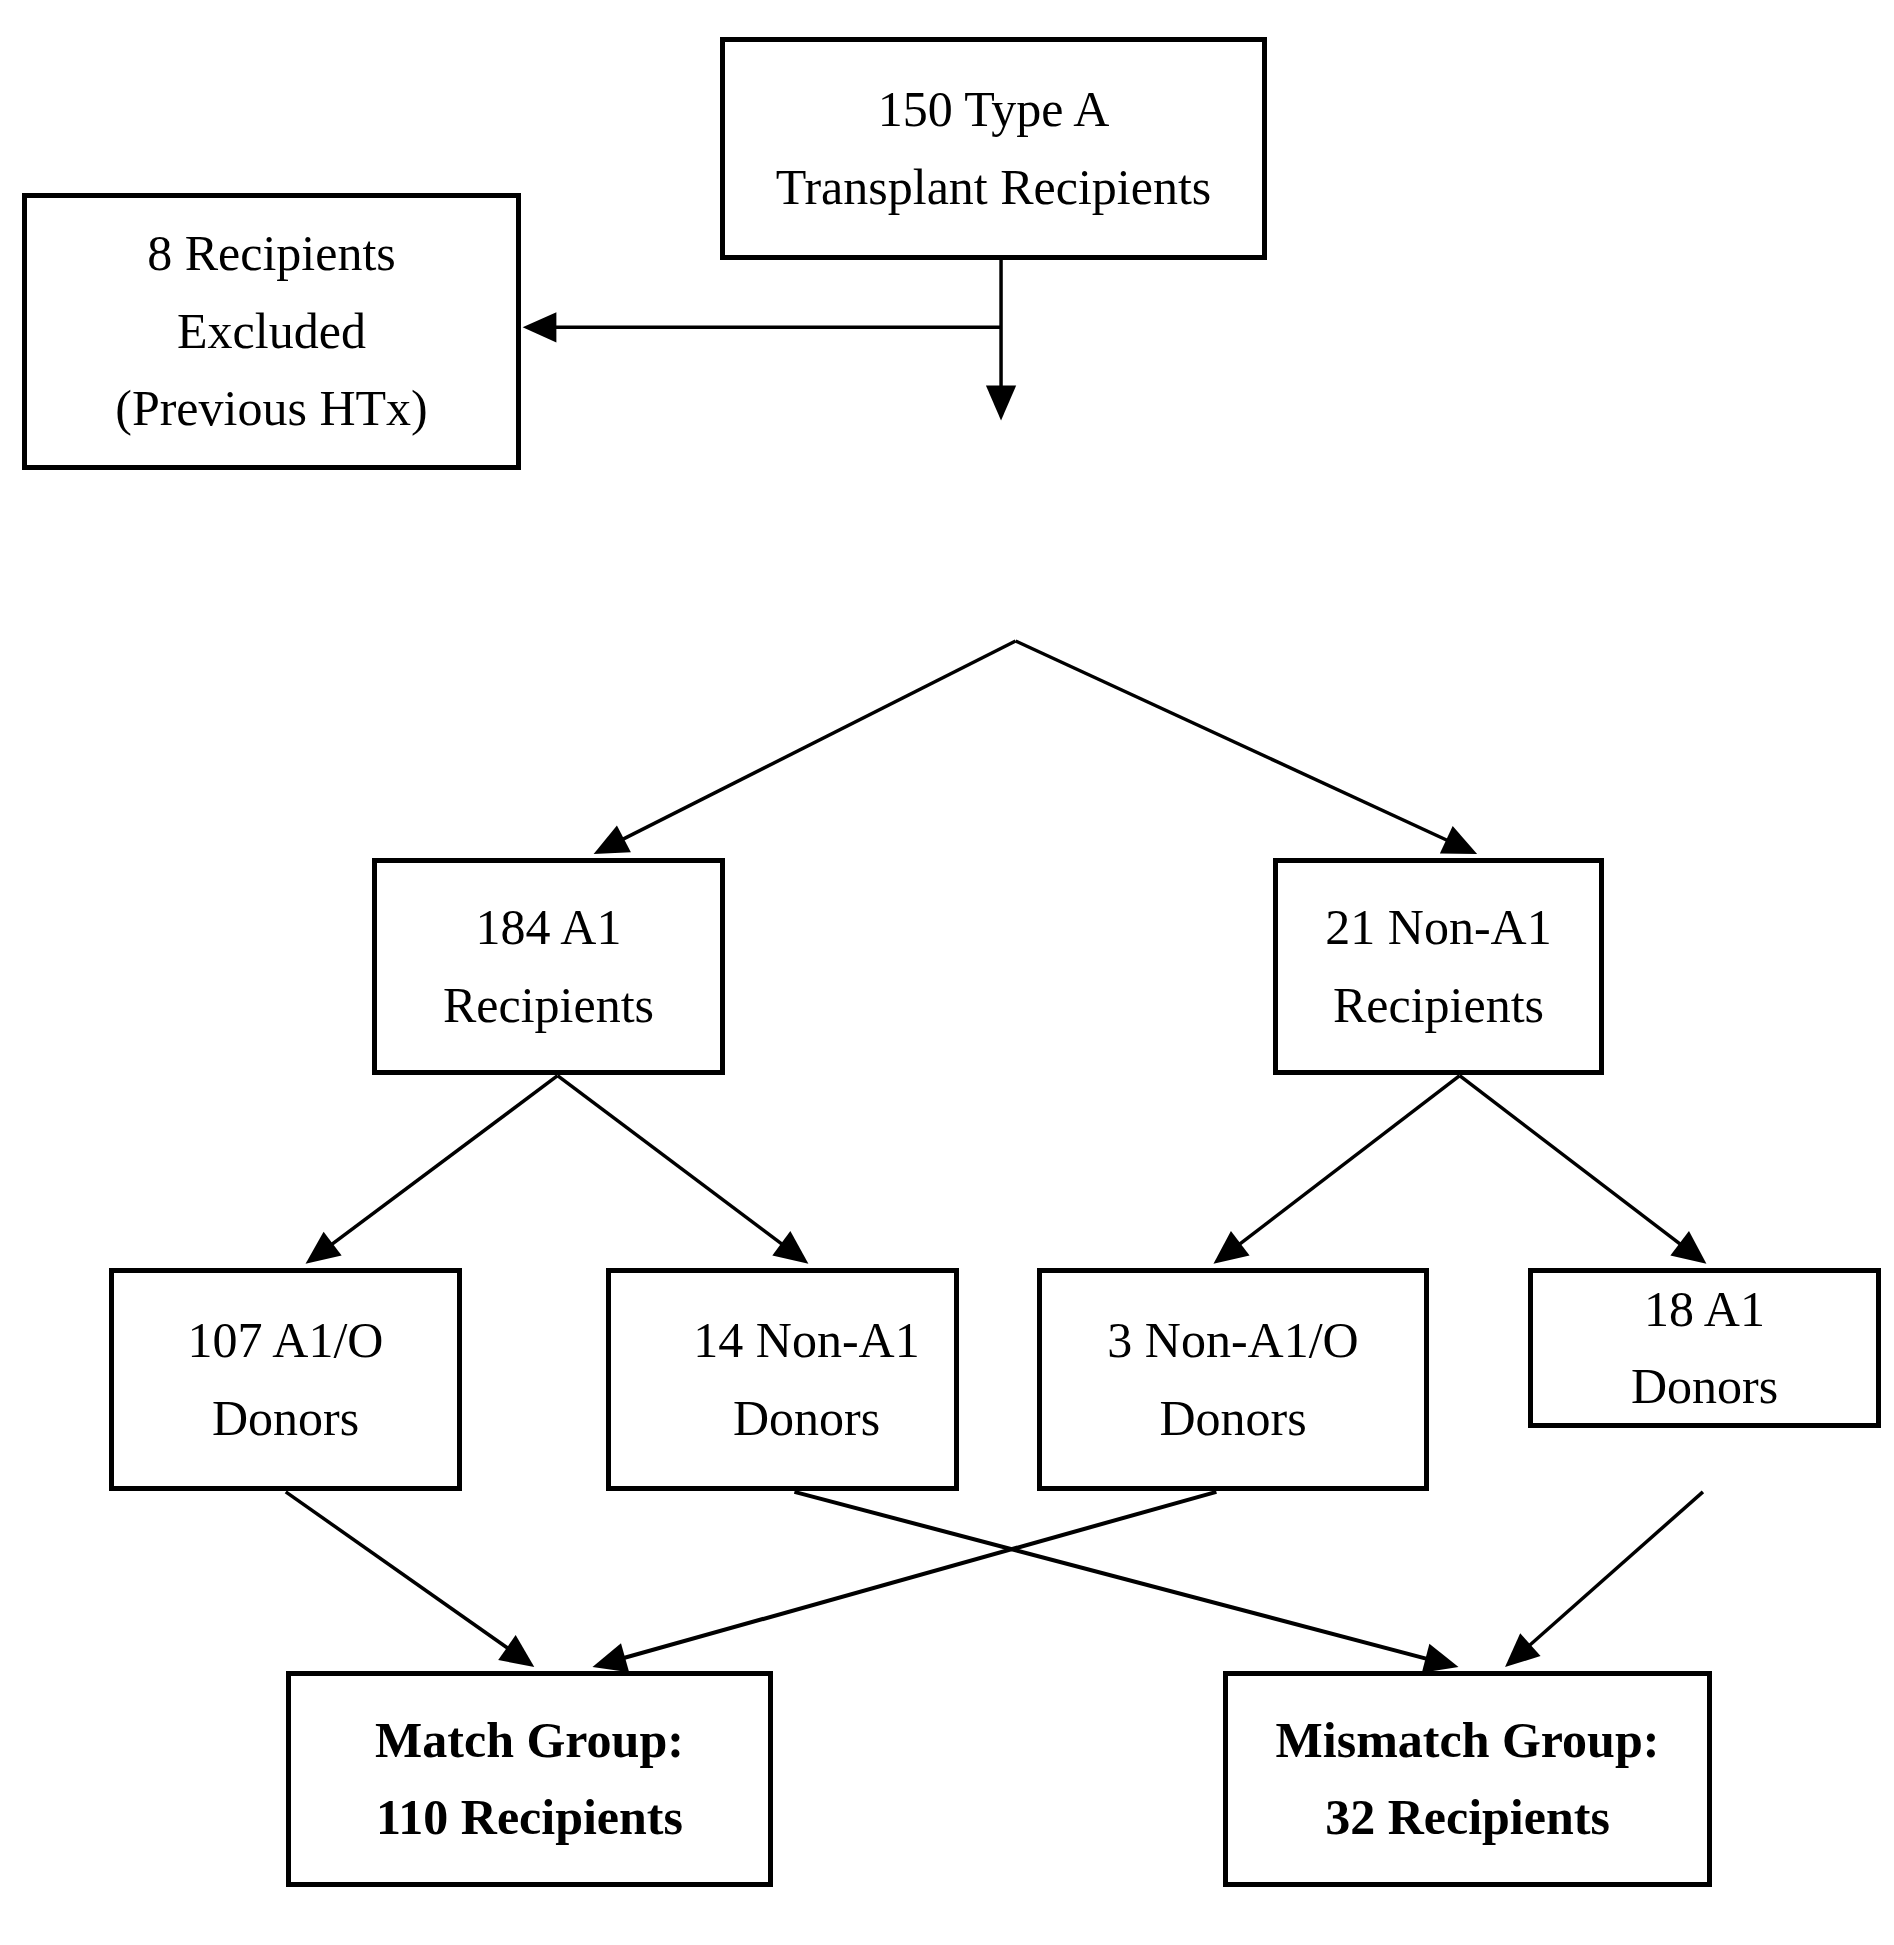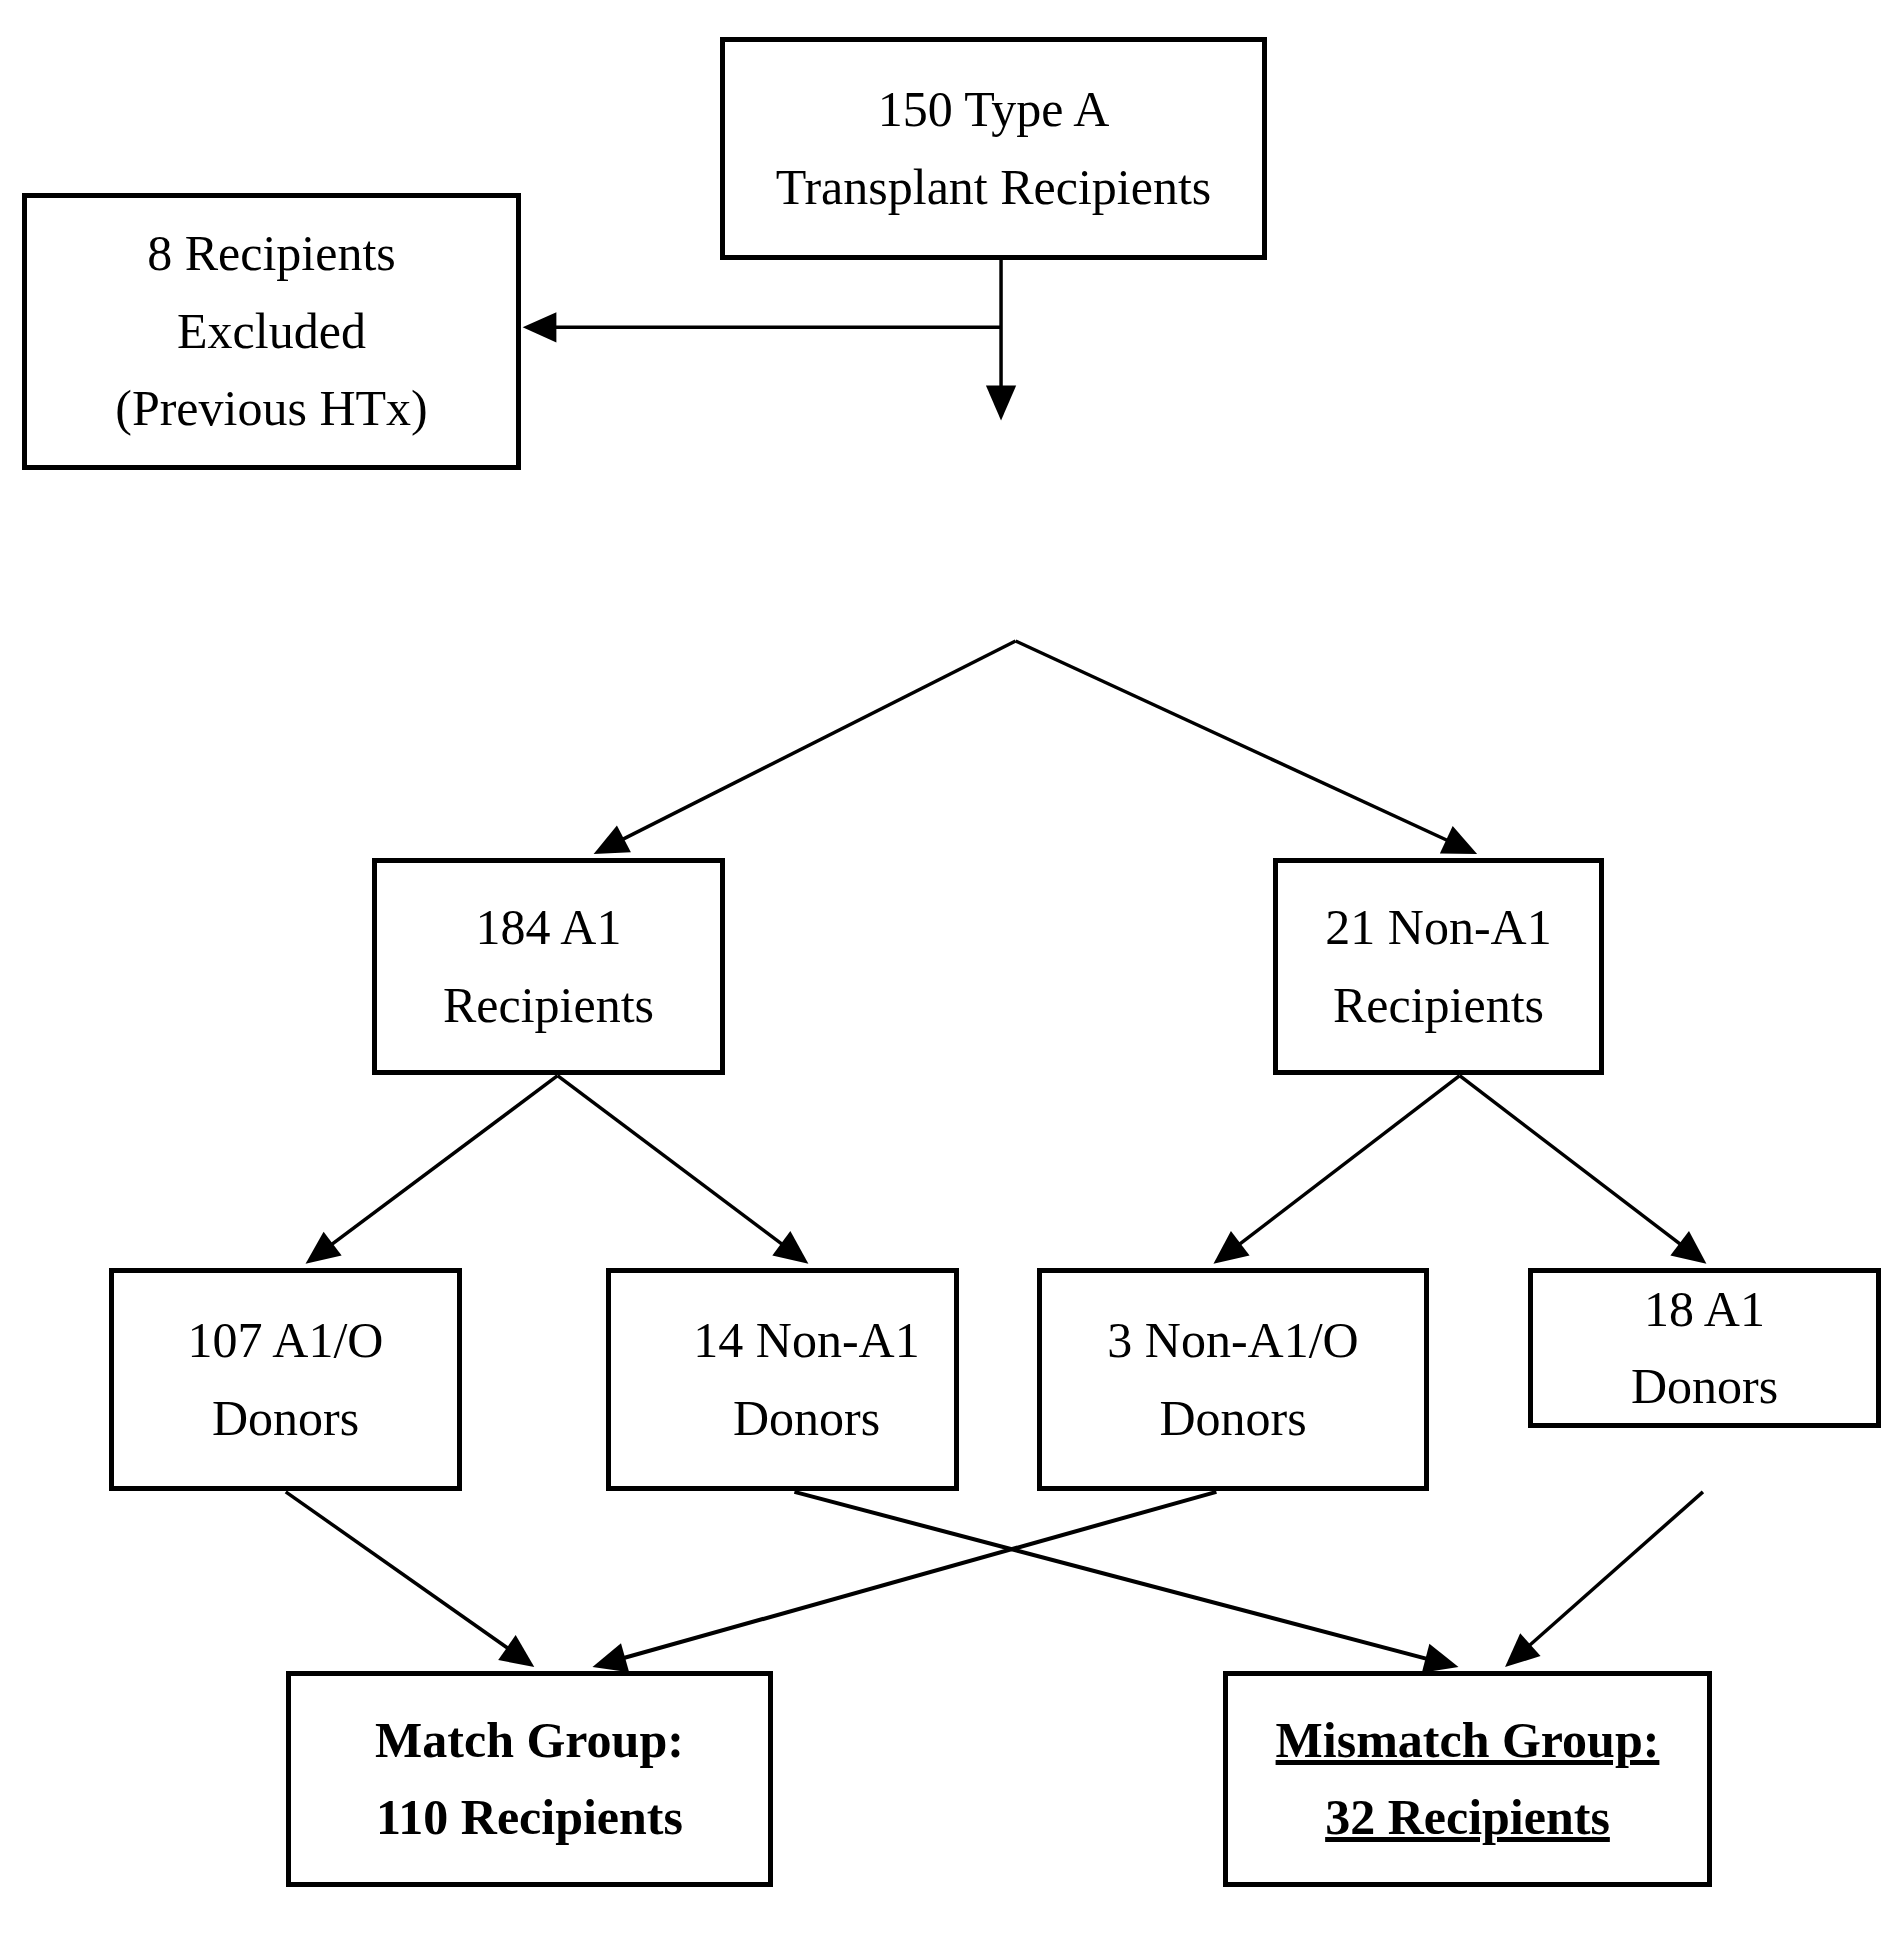--- a/index.html
+++ b/index.html
@@ -140,19 +140,19 @@
   <div class="node" style="left:1528px; top:1268px; width:353px; height:160px;">
     <span class="node-label">18 A1
 Donors</span>
   </div>
 
   <div class="node bold" style="left:286px; top:1671px; width:487px; height:216px;">
     <span class="node-label">Match Group:
 110 Recipients</span>
   </div>
 
-  <div class="node bold" style="left:1223px; top:1671px; width:489px; height:216px;text-decoration:underline;">
+  <div class="node bold" style="left:1223px; top:1671px; width:489px; height:216px;">
     <span class="node-label">Mismatch Group:
 32 Recipients</span>
   </div>
 
 </div>
 
 
 </body></html>

